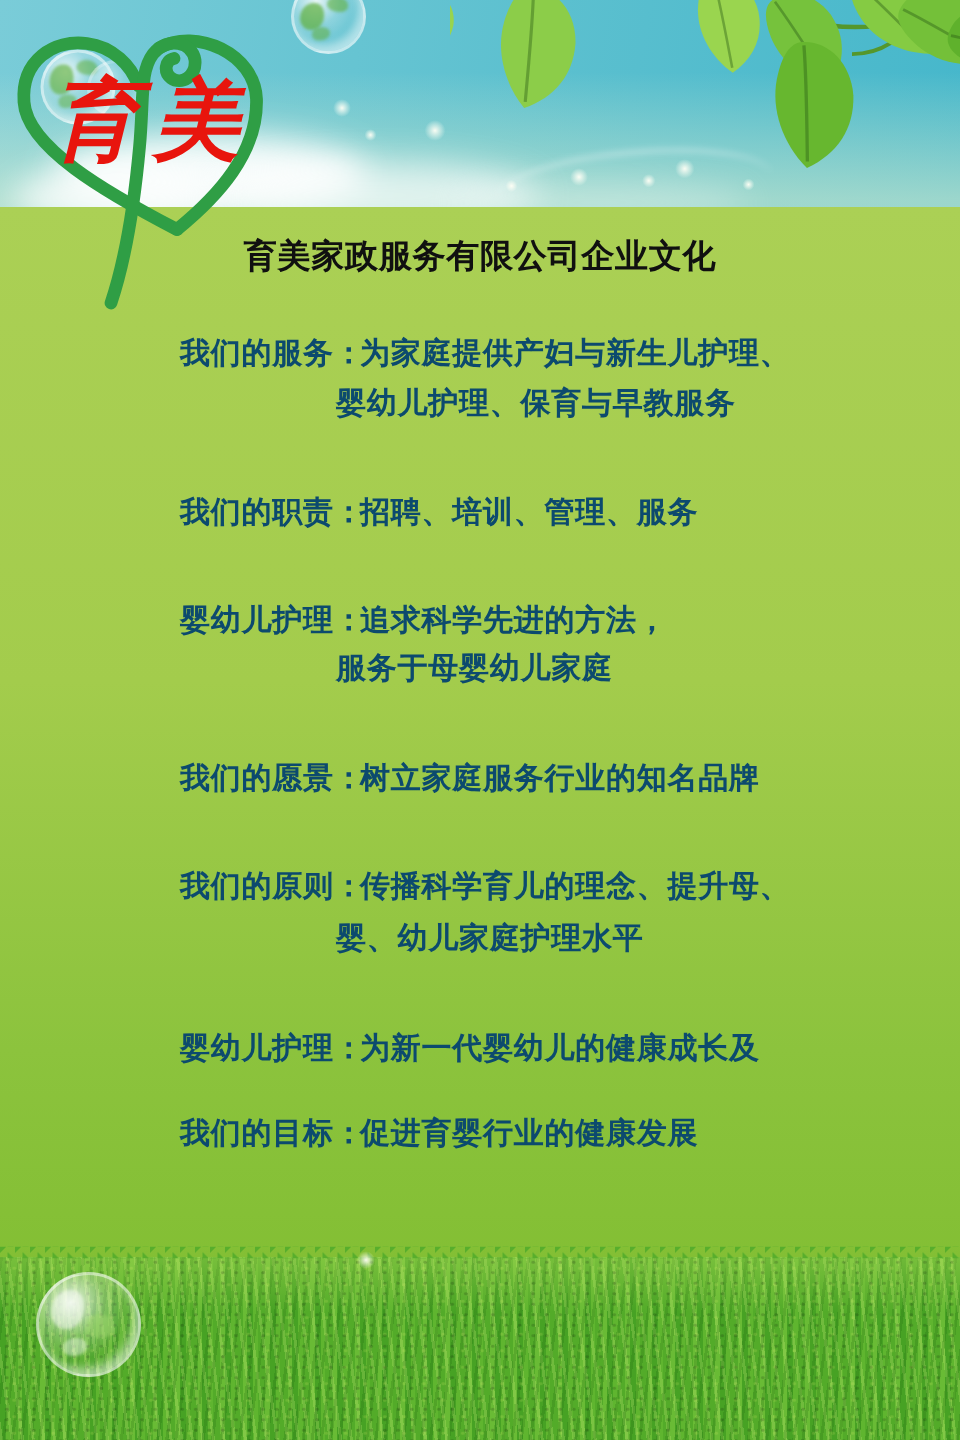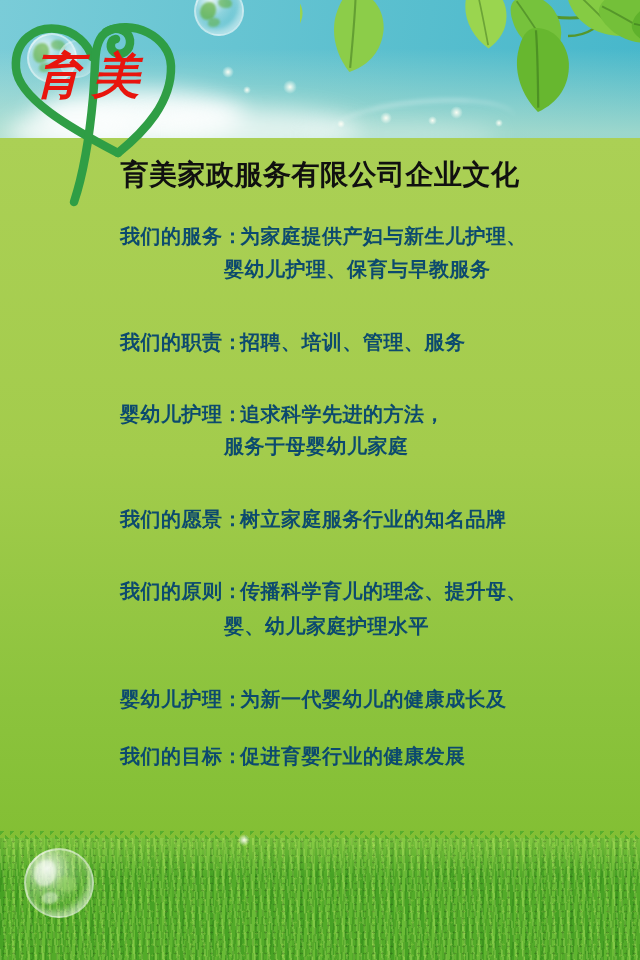--- a/index.html
+++ b/index.html
@@ -50,27 +50,27 @@
     background:radial-gradient(circle at 32% 28%, rgba(255,255,255,.85), rgba(255,255,255,.25) 35%, rgba(255,255,255,.05) 60%, rgba(255,255,255,.20) 100%);
     box-shadow:inset -3px -4px 6px rgba(255,255,255,.45);
   }
   .continent { position:absolute; filter:blur(1px); }
   
   .heart-svg { position:absolute; left:0; top:12px; }
   .logo-text {
     position:absolute; left:34px; top:52px;
     font-family:"Liberation Serif","DejaVu Serif",serif;
     font-weight:bold; font-style:italic;
-    font-size:48px; line-height:1; letter-spacing:10px;
+    font-size:58px; line-height:1; letter-spacing:10px;
     color:#e8150d; white-space:nowrap;text-align:right;
   }
   
   .title {
     position:absolute; top:156px; left:0; width:640px; margin:0;
-    text-align:center; font-size:28px; font-weight:700; letter-spacing:0.5px;
+    text-align:center; font-size:22px; font-weight:700; letter-spacing:0.5px;
     color:#101010;
   }
   .line {
     position:absolute; left:120px; font-size:20px; line-height:24px;
     font-weight:700; letter-spacing:0.5px; color:#0c4a6e; white-space:nowrap;
   }
   .line .label { display:inline-block; width:120px; }
   .line.cont { left:224px; }
   .leaves-svg { position:absolute; left:300px; top:0; }
 </style>

